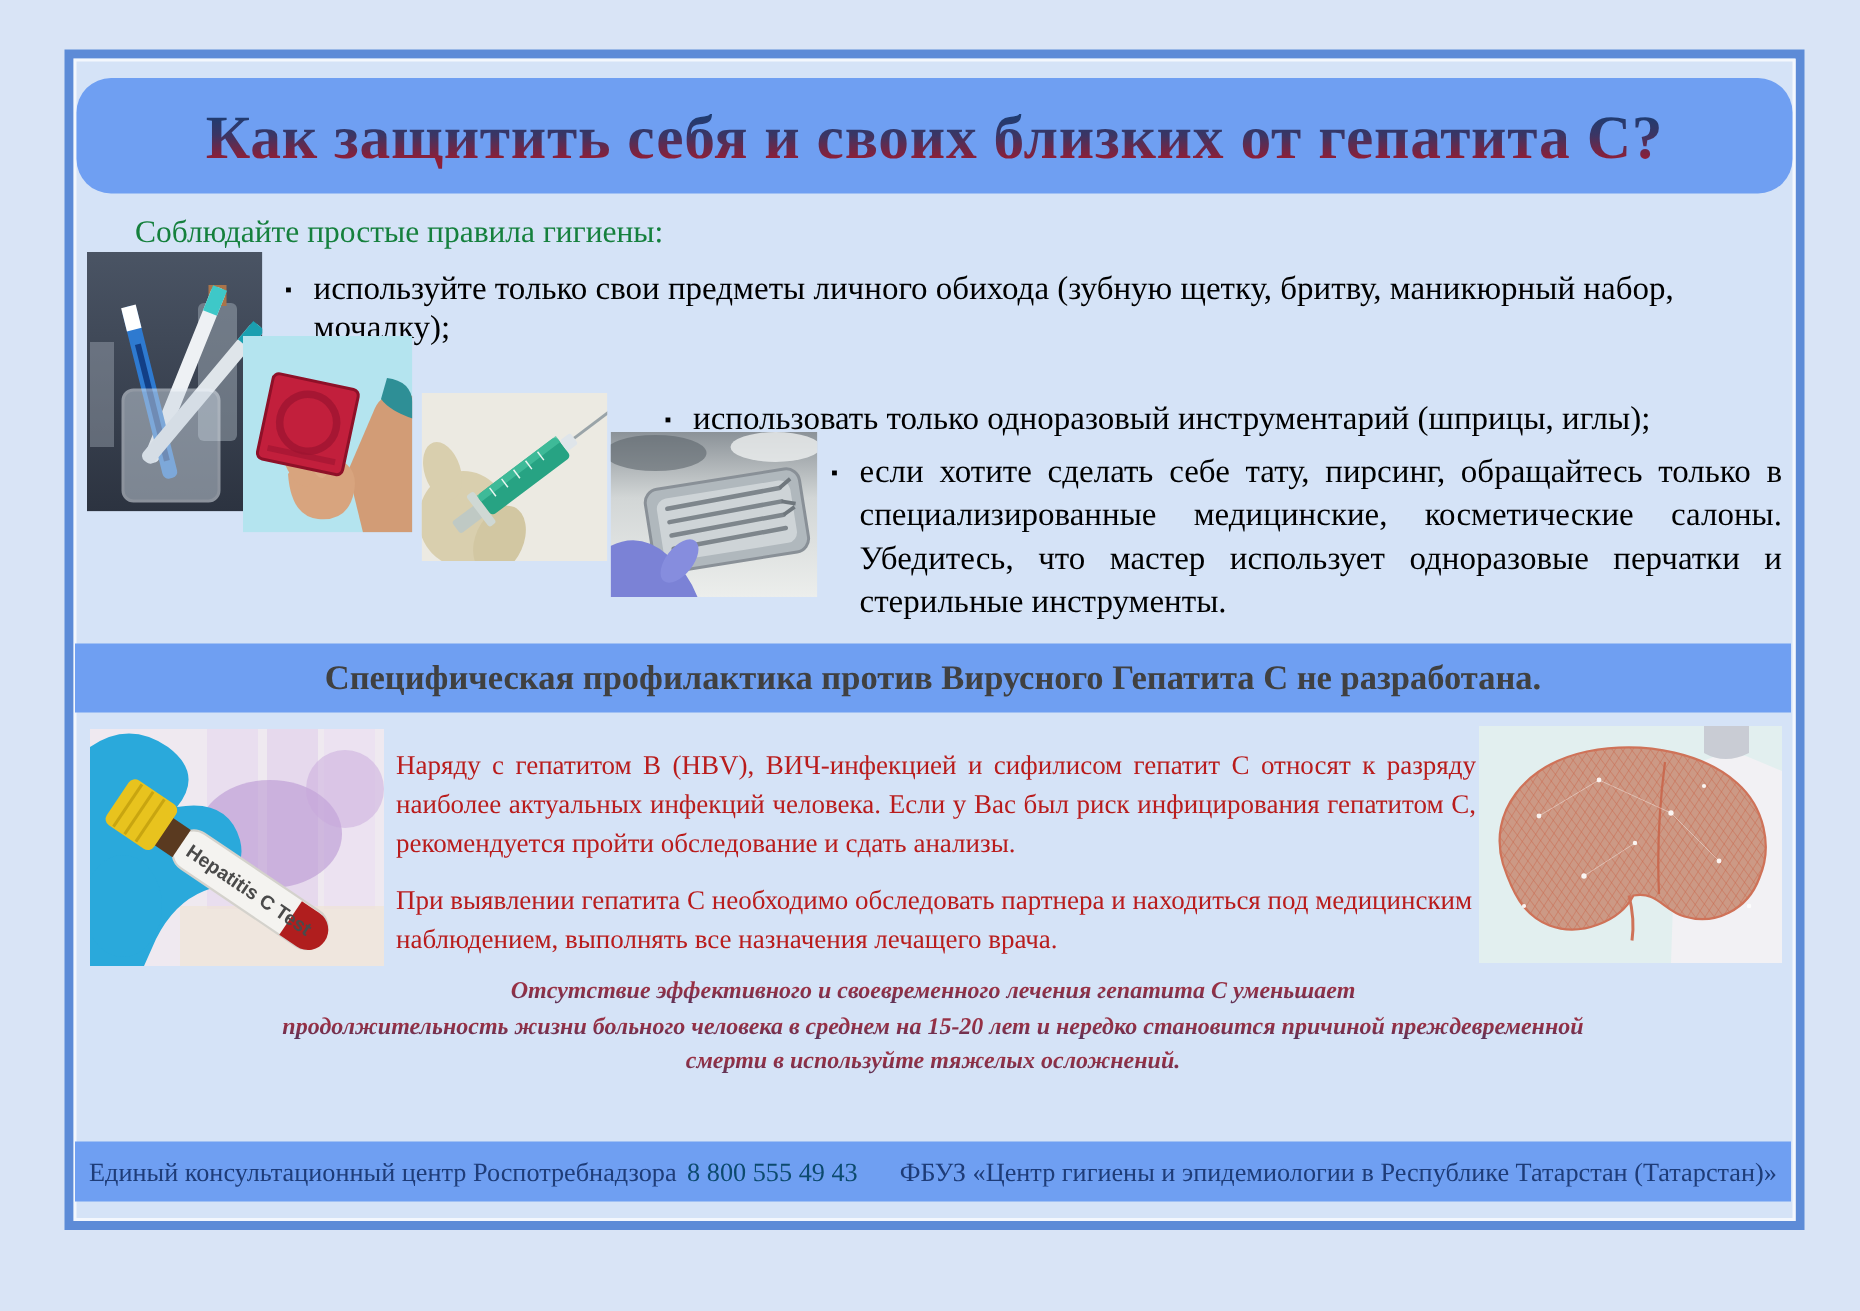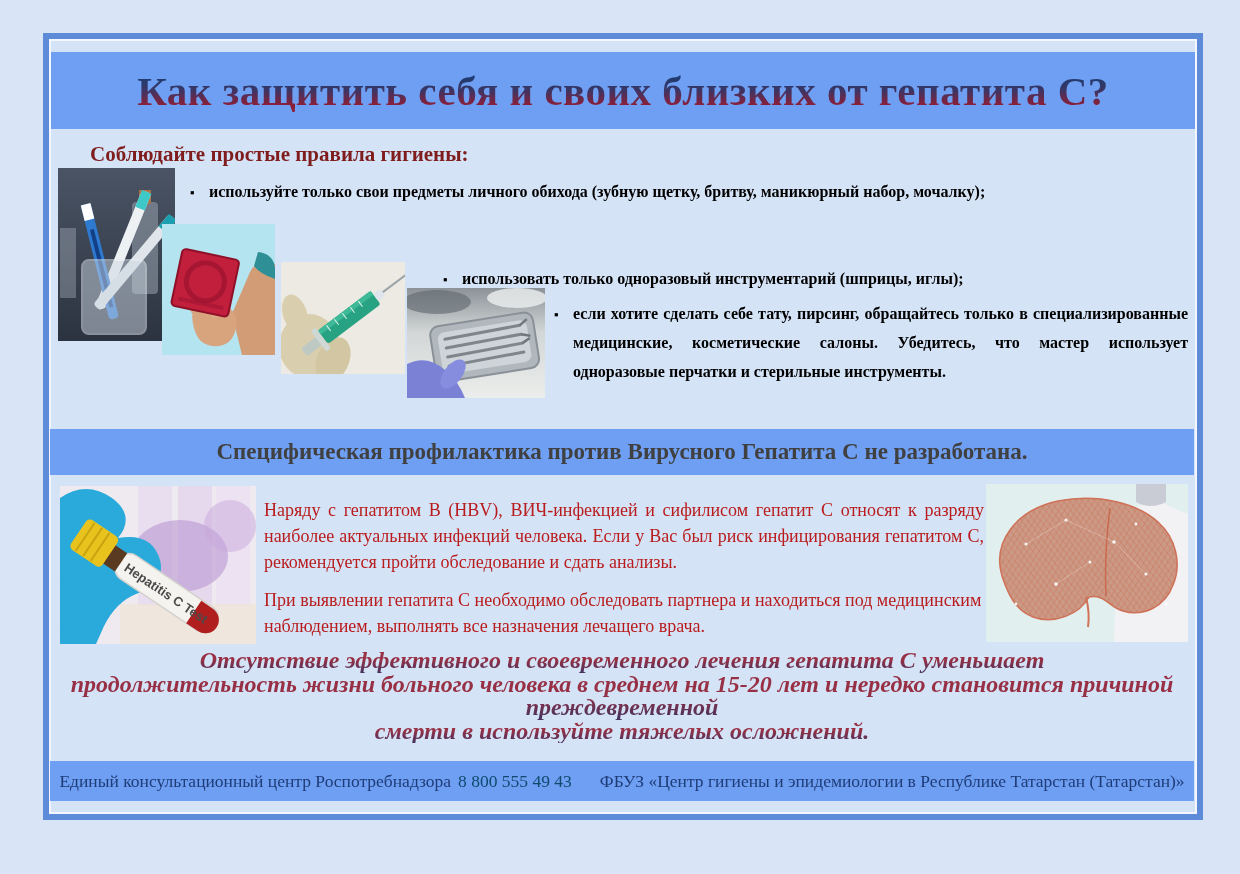--- a/index.html
+++ b/index.html
@@ -8,58 +8,58 @@
 
   .page { position:relative; width:1240px; height:874px; background:#d9e4f6; overflow:hidden; }
 
   .frame { position:absolute; left:43px; top:33px; width:1160px; height:787px;
            border:6px solid #5d8bd7; }
   .frame-inner { position:absolute; inset:0; background:#d5e3f7;
                  box-shadow: inset 0 0 0 2px #f3f7fd; }
 
   
   .title-band { position:absolute; left:2px; top:13px; width:1144px; height:77px;
-                background:#6f9ff2; display:flex; align-items:center; justify-content:center; }
+                background:#6f9ff2; display:flex; align-items:center; justify-content:center;border-radius:23px; }
   .title-text { font-size:41px; font-weight:bold; letter-spacing:0.5px;
                 background:linear-gradient(180deg,#1d3c72 20%,#3b3564 48%,#8c1f38 80%);
                 -webkit-background-clip:text; background-clip:text;
                 color:transparent; -webkit-text-fill-color:transparent; }
 
   
-  .heading { position:absolute; left:41px; top:103px; font-size:21px; font-weight:bold; color:#7f1d1d; }
+  .heading { position:absolute; left:41px; top:103px; font-size:21px; font-weight:normal; color:#15803d; }
 
   .img-block { position:absolute; overflow:hidden; }
   .img-toothbrush { left:9px;   top:129px; width:117px; height:173px; z-index:1; }
   .img-condom     { left:113px; top:185px; width:113px; height:131px; z-index:2; }
   .img-syringe    { left:232px; top:223px; width:124px; height:112px; z-index:3; }
   .img-tools      { left:358px; top:249px; width:138px; height:110px; z-index:4; }
 
-  .bullet { position:absolute; font-size:16px; line-height:26px; color:#000;
-            padding-left:19px;font-weight:bold; }
+  .bullet { position:absolute; font-size:22px; line-height:26px; color:#000;
+            padding-left:19px; }
   .bullet::before { content:"▪"; position:absolute; left:0; top:1px; font-size:13px; }
   .b1 { left:141px; top:140px; width:970px; }
   .b2 { left:280px; top:182px; width:760px; }
   .b3 { left:394px; top:227px; width:720px; }
   .b4 { left:505px; top:260px; width:634px; text-align:justify; line-height:29px; z-index:5; }
 
   
   .banner { position:absolute; left:1px; top:390px; width:1144px; height:46px;
             background:#6f9ff2; display:flex; align-items:center; justify-content:center; }
   .banner-text { font-size:23px; font-weight:bold; color:#404040; }
 
   
   .img-tube  { left:11px;  top:447px; width:196px; height:158px; }
   .img-liver { left:937px; top:445px; width:202px; height:158px; }
   .info-col { position:absolute; left:215px; top:458px; width:720px;
               font-size:18px; line-height:26px; color:#b91c1c; text-align:justify; }
   .info-col .para2 { margin-top:12px; text-align:left; }
 
   
   .warning { position:absolute; left:20px; top:610px; width:1106px; text-align:center;
-             font-size:24px; line-height:23.5px; font-style:italic; font-weight:bold; }
+             font-size:16px; line-height:23.5px; font-style:italic; font-weight:bold; }
   .warning div { background:linear-gradient(180deg,#973044 45%,#42335f 100%);
                  -webkit-background-clip:text; background-clip:text;
                  color:transparent; -webkit-text-fill-color:transparent; }
 
   
   .footer-band { position:absolute; left:1px; top:722px; width:1144px; height:40px;
                  background:#6f9ff2; display:flex; align-items:center; justify-content:center;
                  white-space:nowrap; }
   .footer-band span { font-size:17.5px; font-weight:normal; color:#1e3c78; }
   .footer-band .phone { color:#0c4a6e; margin:0 4px 0 7px; }

